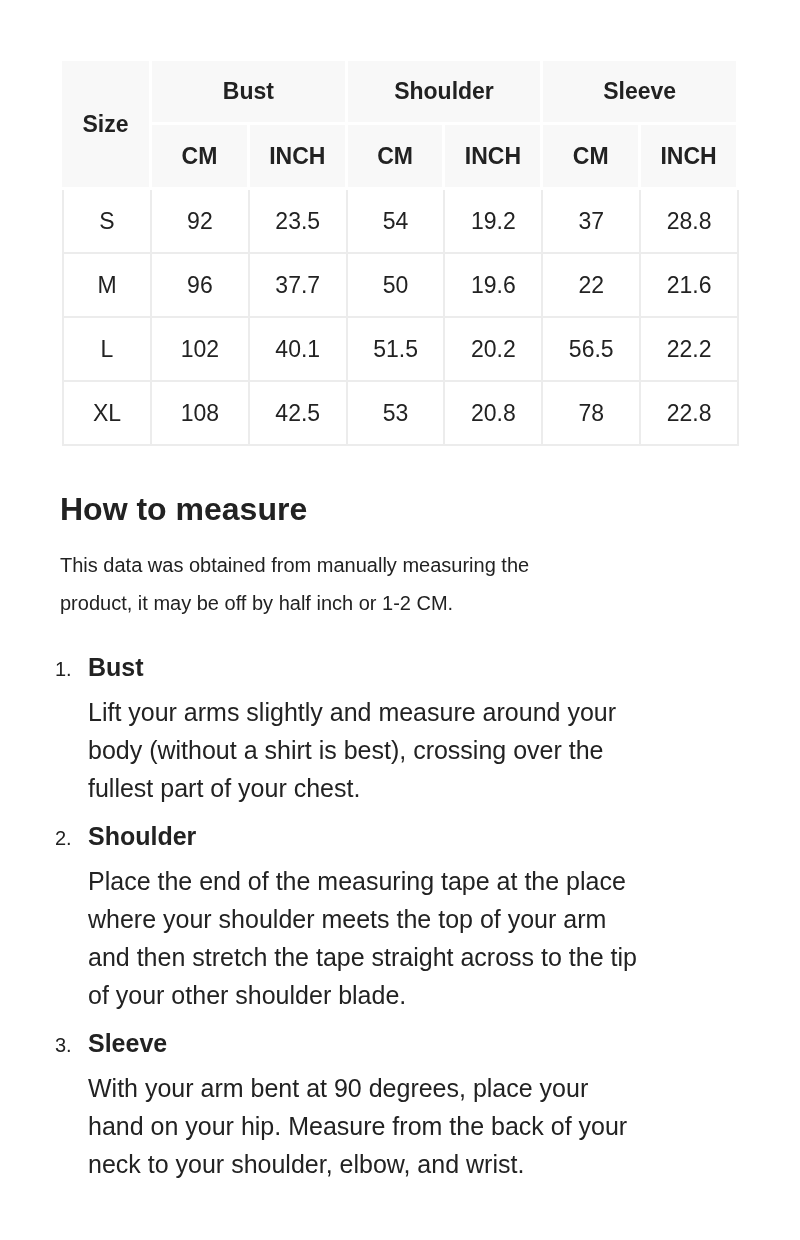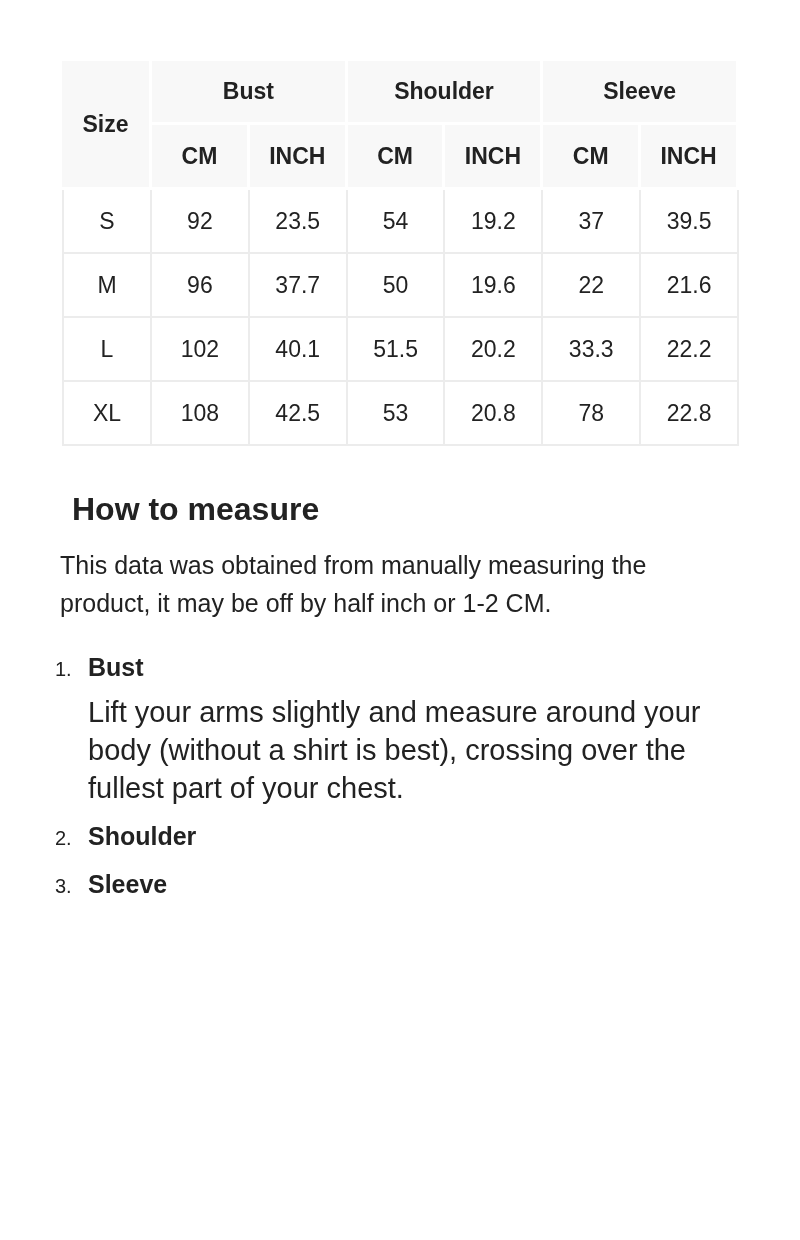--- a/index.html
+++ b/index.html
@@ -41,50 +41,50 @@
     background: #ffffff;
     height: 64px;
     border-right: 2px solid #ececec;
     border-bottom: 2px solid #ececec;
   }
   table.size-chart td:first-child { border-left: 2px solid #ececec; }
 
   
   .measure-section { margin: 44px 60px 0 60px; }
   .measure-title {
-    margin: 12px;
+    margin: 0;
     font-size: 32px;
     font-weight: bold;
     line-height: 38px;
     color: #222222;
   }
   .measure-intro {
     margin: 18px 0 0 0;
-    font-size: 25px;
+    font-size: 20px;
     line-height: 38px;
     white-space: pre;
   }
   .steps { margin-top: 26px; margin-left: -5px; }
   .step { display: flex; align-items: baseline; margin-top: 10px; }
   .step:first-child { margin-top: 0; }
   .step-marker {
     flex: 0 0 33px;
     width: 33px;
     font-size: 20px;
     color: #222222;
   }
   .step-body { flex: 1 1 auto; min-width: 0; }
   .step-term {
     font-size: 25px;
     font-weight: bold;
     line-height: 38px;
   }
   .step-desc {
     margin-top: 7px;
-    font-size: 29px;
+    font-size: 25px;
     line-height: 38px;
     white-space: pre;
   }
 </style>
 </head>
 <body>
 
 <div class="table-wrap">
   <table class="size-chart">
     <colgroup>
@@ -113,38 +113,38 @@
       </tr>
     </thead>
     <tbody>
       <tr>
         <td>S</td>
         <td>92</td>
         <td>23.5</td>
         <td>54</td>
         <td>19.2</td>
         <td>37</td>
-        <td>39.5</td>
+        <td>28.8</td>
       </tr>
       <tr>
         <td>M</td>
         <td>96</td>
         <td>37.7</td>
         <td>50</td>
         <td>19.6</td>
         <td>22</td>
         <td>21.6</td>
       </tr>
       <tr>
         <td>L</td>
         <td>102</td>
         <td>40.1</td>
         <td>51.5</td>
         <td>20.2</td>
-        <td>33.3</td>
+        <td>56.5</td>
         <td>22.2</td>
       </tr>
       <tr>
         <td>XL</td>
         <td>108</td>
         <td>42.5</td>
         <td>53</td>
         <td>20.8</td>
         <td>78</td>
         <td>22.8</td>
@@ -165,22 +165,29 @@
         <div class="step-term">Bust</div>
         <div class="step-desc">Lift your arms slightly and measure around your
 body (without a shirt is best), crossing over the
 fullest part of your chest.</div>
       </div>
     </div>
     <div class="step">
       <span class="step-marker">2.</span>
       <div class="step-body">
         <div class="step-term">Shoulder</div>
+        <div class="step-desc">Place the end of the measuring tape at the place
+where your shoulder meets the top of your arm
+and then stretch the tape straight across to the tip
+of your other shoulder blade.</div>
       </div>
     </div>
     <div class="step">
       <span class="step-marker">3.</span>
       <div class="step-body">
         <div class="step-term">Sleeve</div>
+        <div class="step-desc">With your arm bent at 90 degrees, place your
+hand on your hip. Measure from the back of your
+neck to your shoulder, elbow, and wrist.</div>
       </div>
     </div>
   </div>
 </div>
 
 </body></html>

